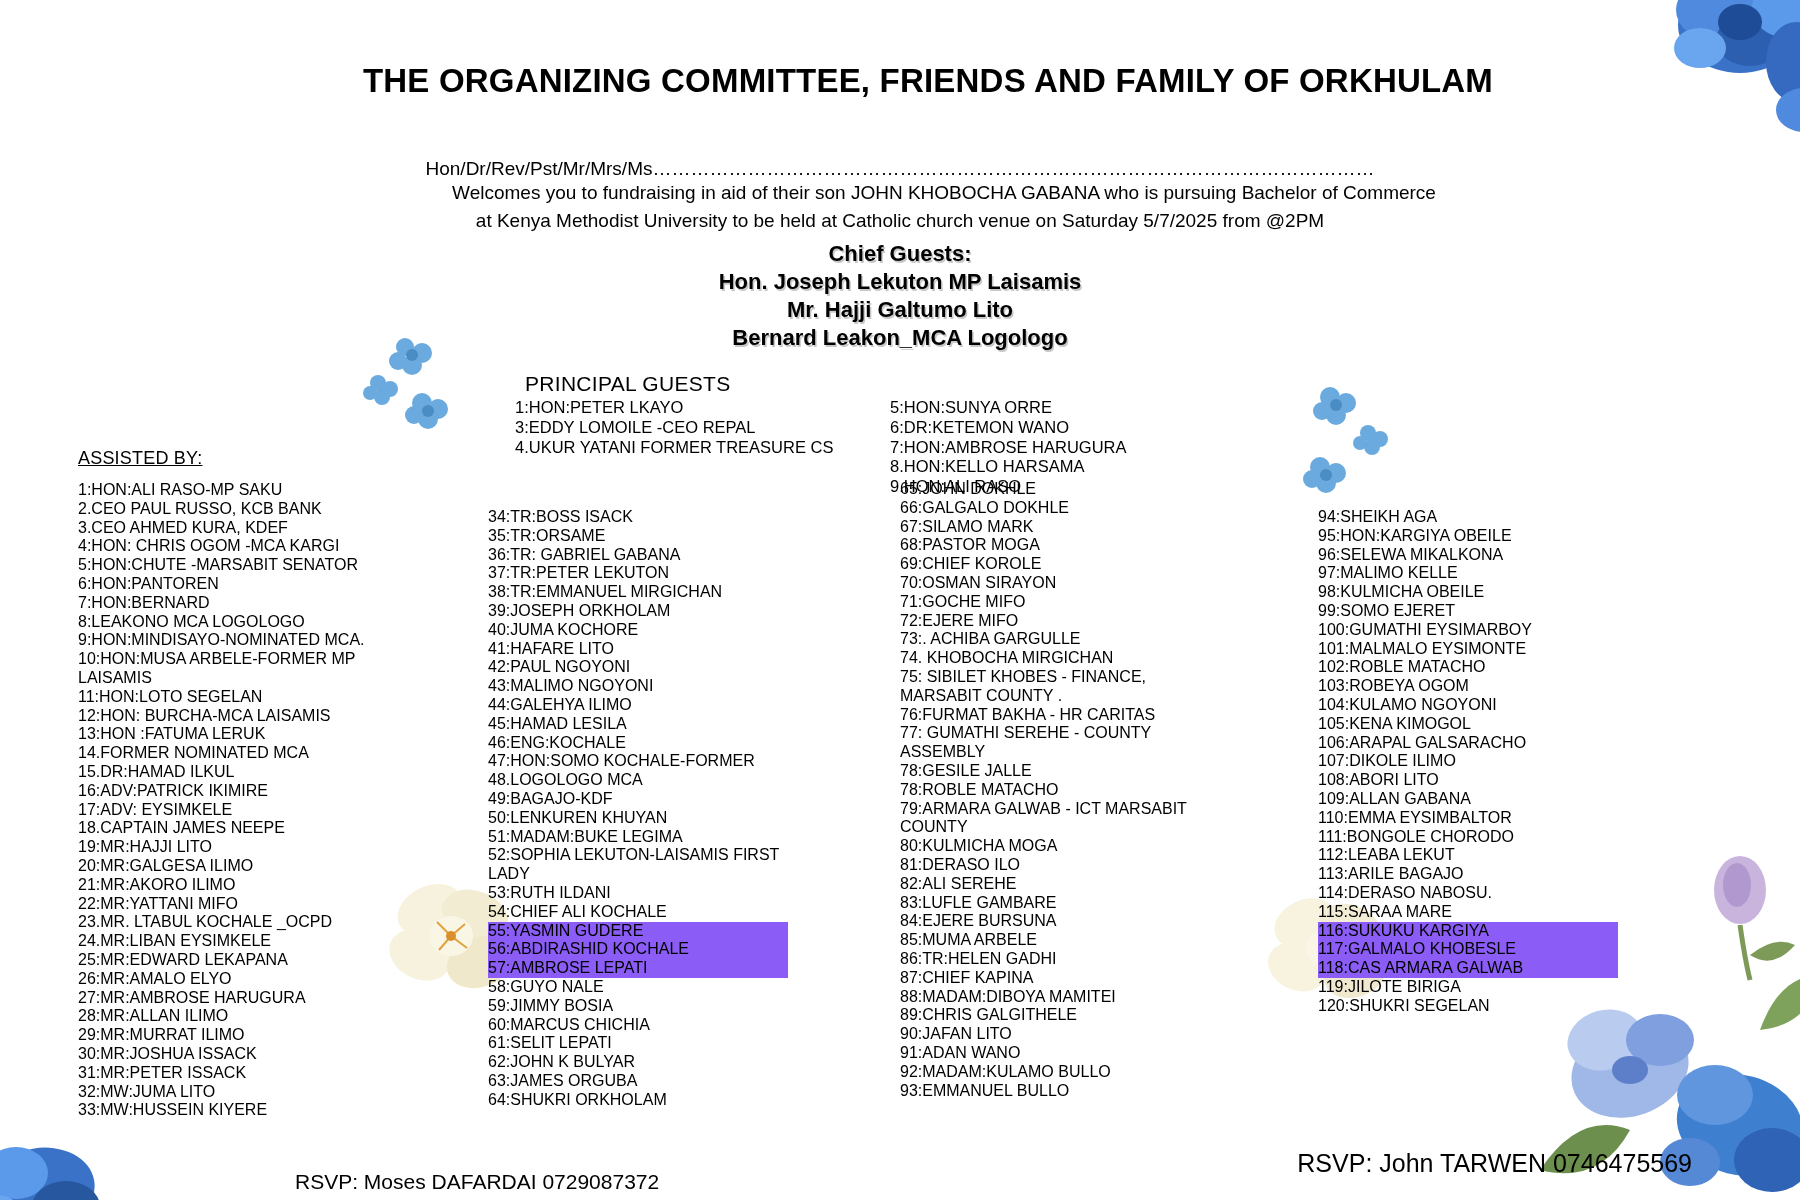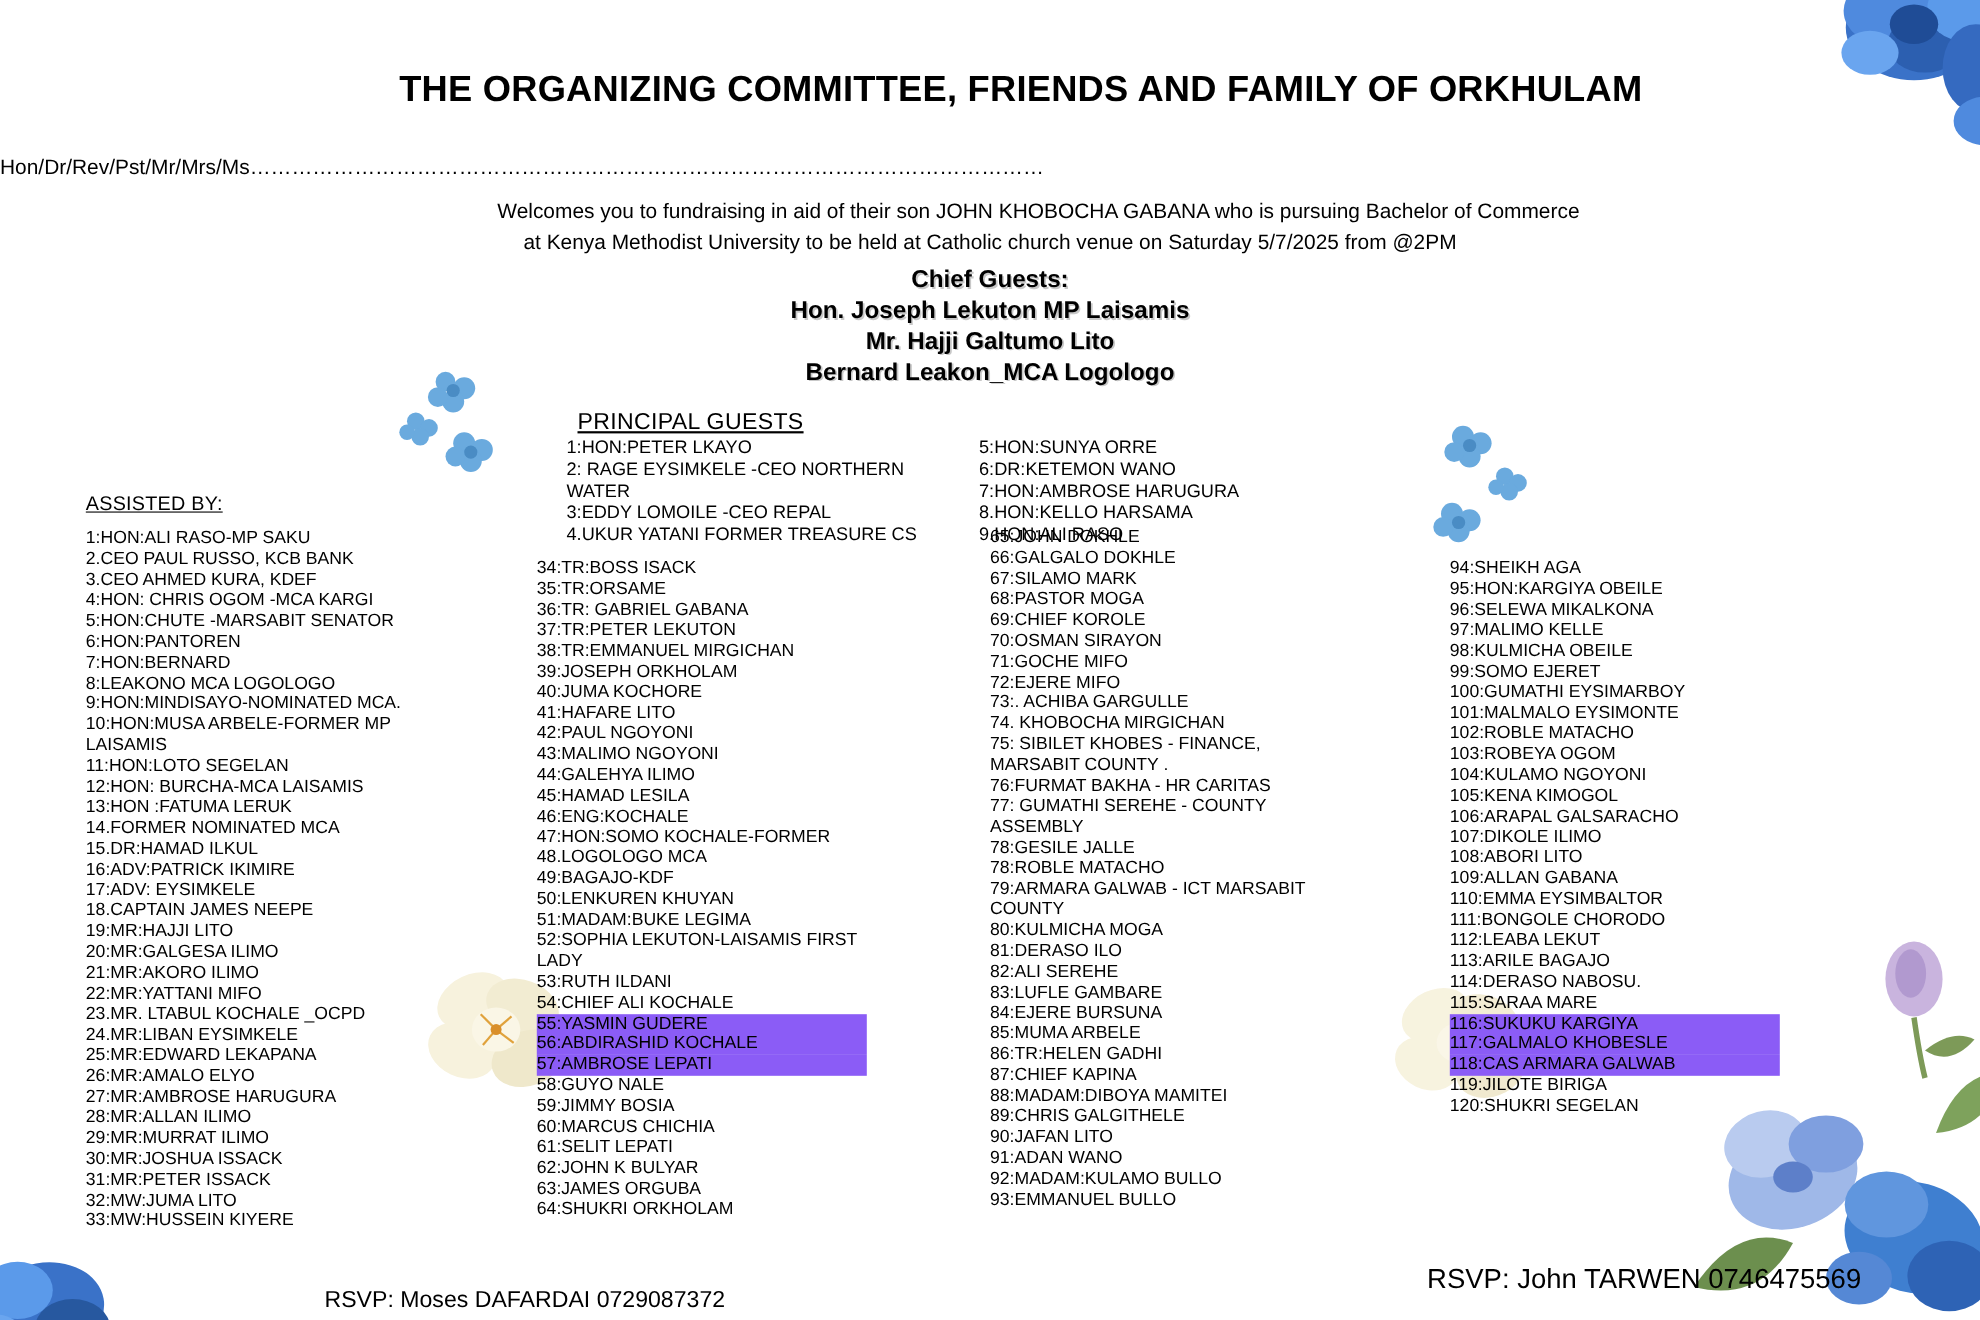--- a/index.html
+++ b/index.html
@@ -34,24 +34,24 @@
     left: 0;
     width: 1800px;
     text-align: center;
     font-size: 33px;
     font-weight: bold;
     letter-spacing: 0.2px;
     padding-left: 28px;
   }
   .salutation {
     position: absolute;
-    top: 142px;
+    top: 158px;
     left: 0;
     width: 1800px;
-    text-align: left;
+    text-align: center;
     font-size: 19px;
   }
   .welcome-line1 {
     position: absolute;
     top: 182px;
     left: 0;
     width: 1800px;
     text-align: center;
     font-size: 19px;
     padding-left: 44px;
@@ -77,21 +77,20 @@
     line-height: 1.28;
     text-shadow: 1.5px 1.5px 0 rgba(190,190,190,0.85);
   }
 
   
   .pg-heading {
     position: absolute;
     top: 372px;
     left: 525px;
     font-size: 21px;
-    text-decoration: underline;
     letter-spacing: 0.3px;
   }
   .pg-col-a {
     position: absolute;
     top: 398px;
     left: 515px;
     width: 330px;
     font-size: 16.5px;
     line-height: 1.2;
   }
@@ -290,21 +289,20 @@
   <div class="chief-block">
     <div>Chief Guests:</div>
     <div>Hon. Joseph Lekuton MP Laisamis</div>
     <div>Mr.  Hajji Galtumo Lito</div>
     <div>Bernard Leakon_MCA Logologo</div>
   </div>
 
   <div class="pg-heading">PRINCIPAL GUESTS</div>
   <div class="pg-col-a">
     <div class="nm">1:HON:PETER LKAYO</div>
-    <div class="nm">2: RAGE EYSIMKELE -CEO NORTHERN WATER</div>
     <div class="nm">3:EDDY LOMOILE -CEO  REPAL</div>
     <div class="nm">4.UKUR YATANI FORMER TREASURE CS</div>
   </div>
   <div class="pg-col-b">
     <div class="nm">5:HON:SUNYA ORRE</div>
     <div class="nm">6:DR:KETEMON WANO</div>
     <div class="nm">7:HON:AMBROSE HARUGURA</div>
     <div class="nm">8.HON:KELLO HARSAMA</div>
     <div class="nm">9.HON:ALI RASO</div>
   </div>

